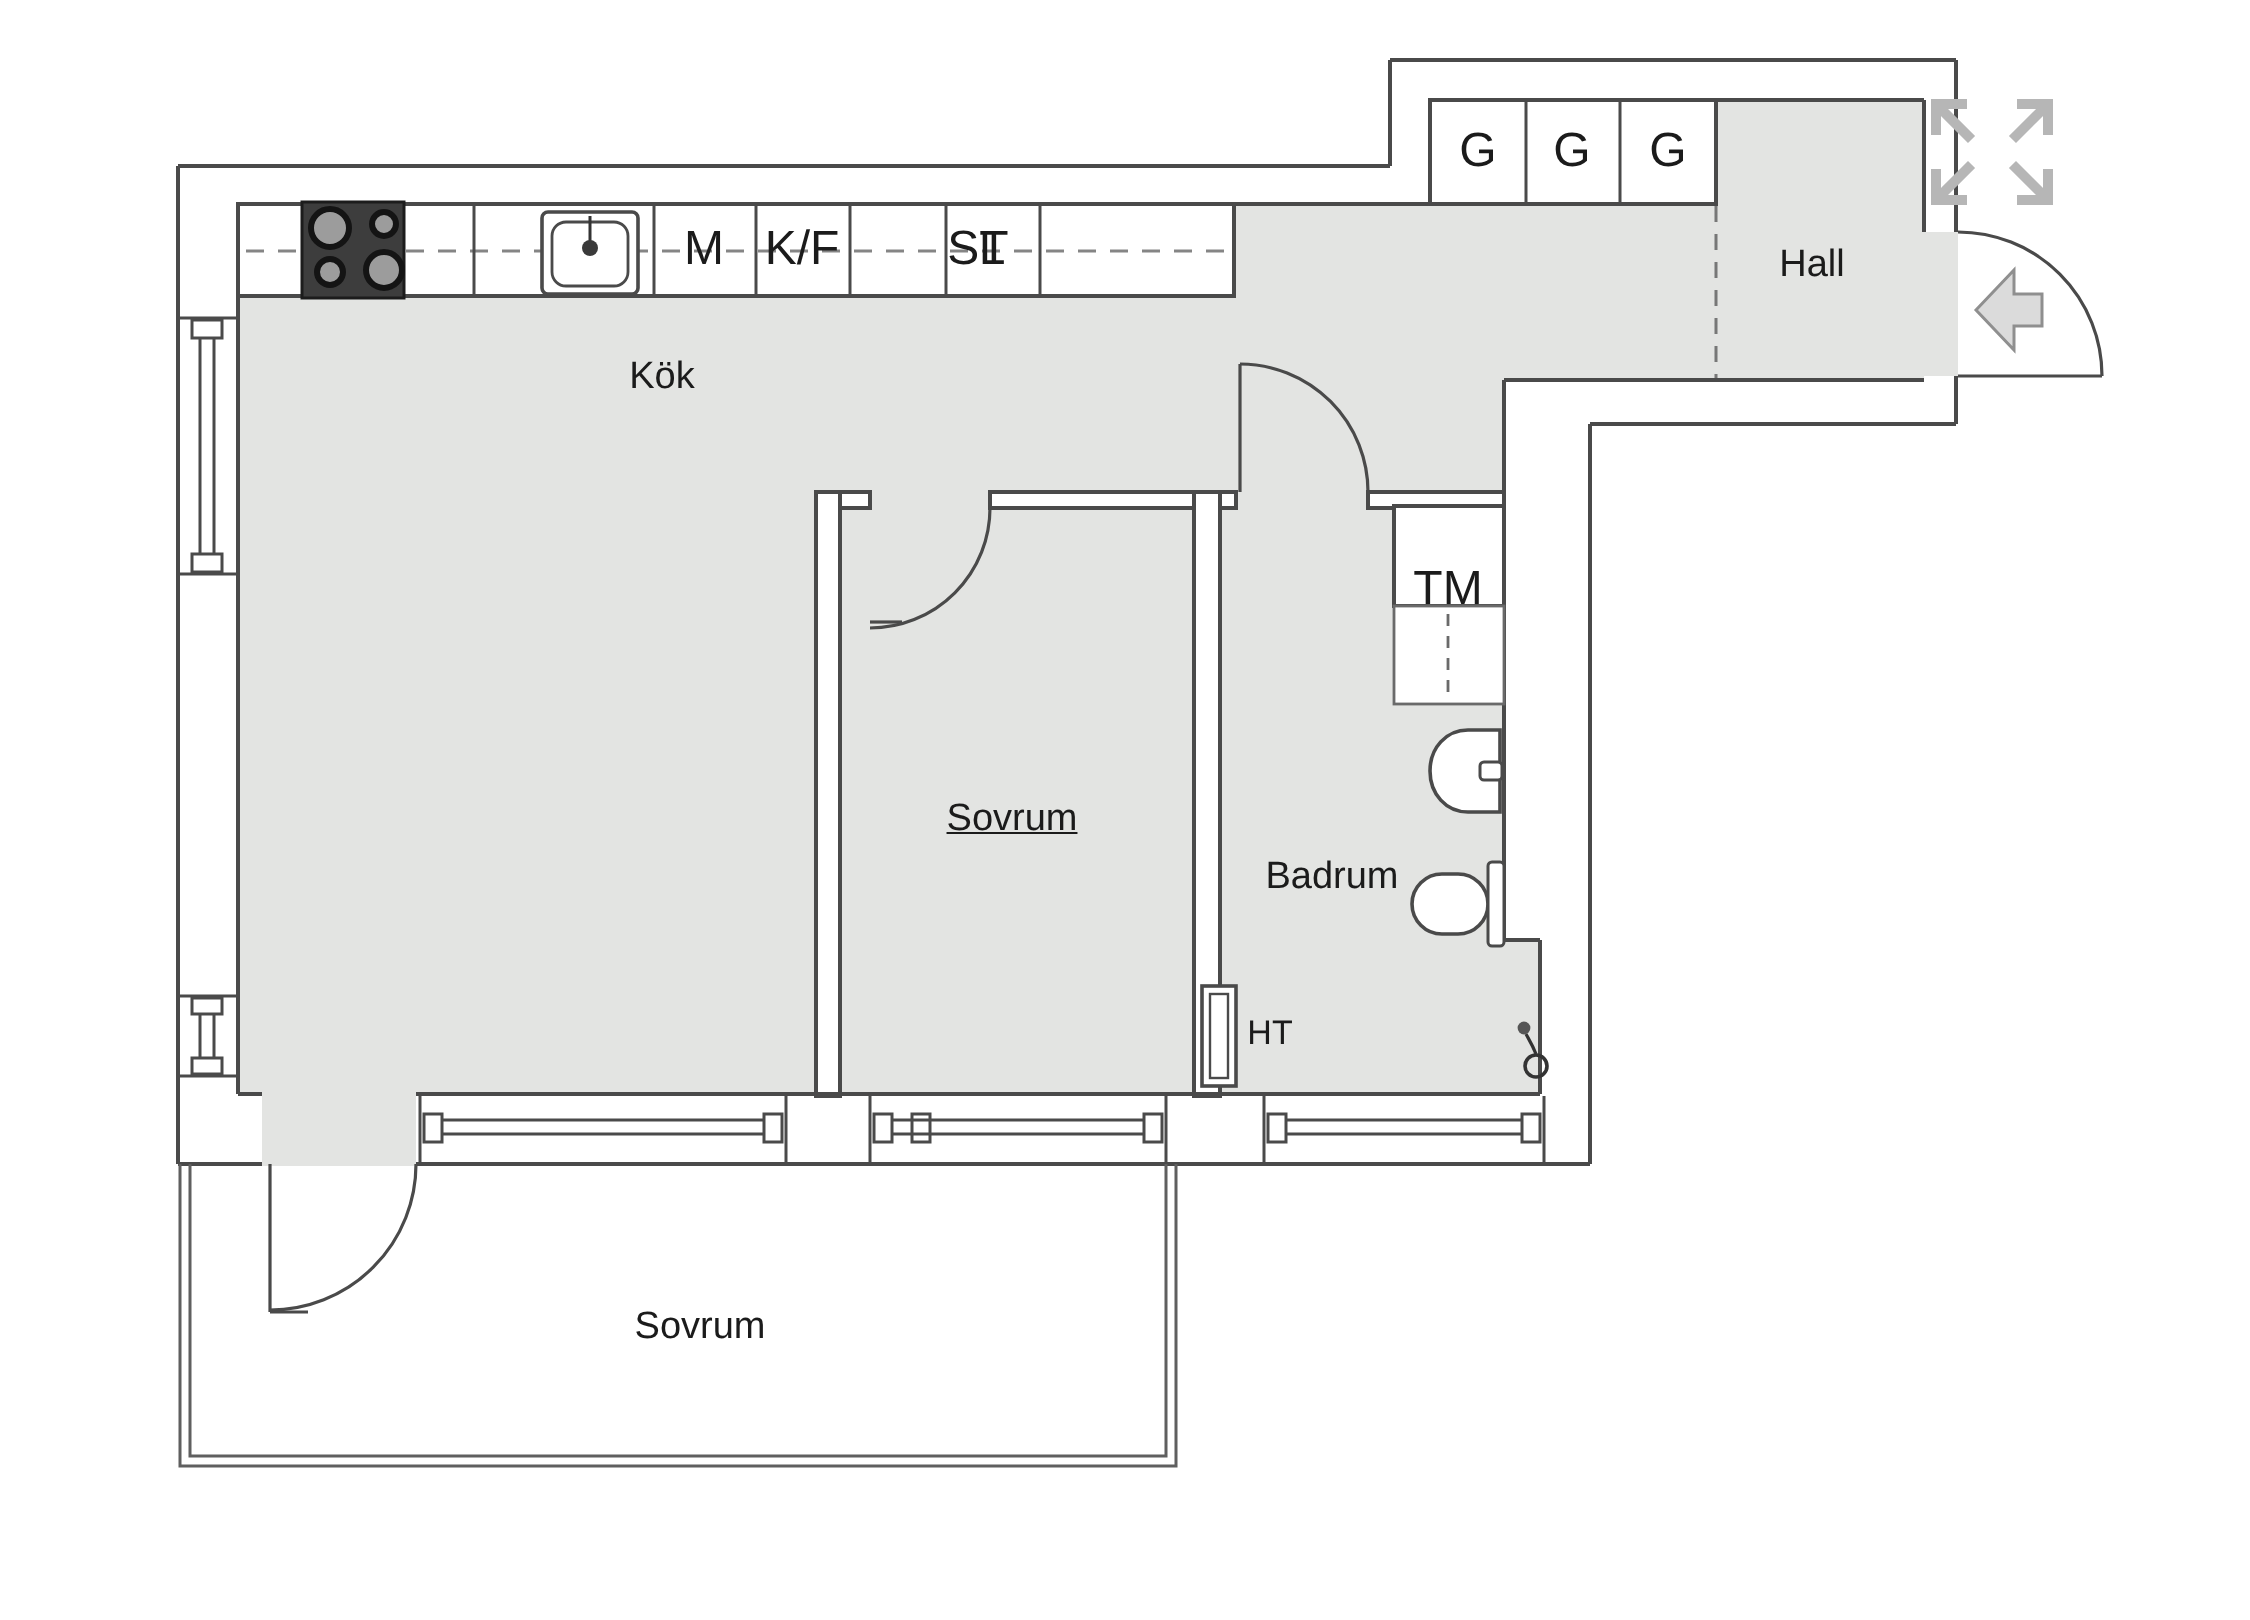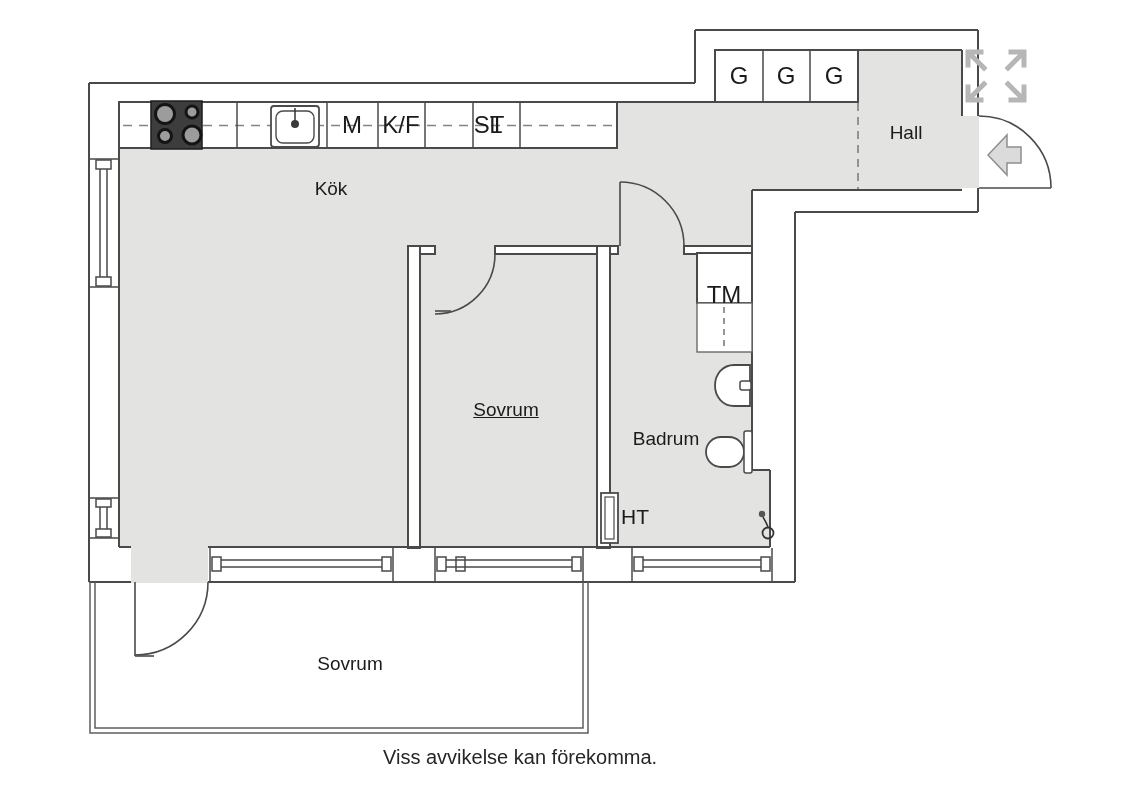--- a/index.html
+++ b/index.html
@@ -2,21 +2,21 @@
 <html><head>
 <meta charset="utf-8">
 <style>
   html,body{margin:0;padding:0;background:#ffffff;}
   #stage{position:relative;width:1125px;height:810px;background:#ffffff;overflow:hidden;
          font-family:"Liberation Sans",sans-serif;}
   #plan-svg{position:absolute;left:0;top:0;}
   .lbl{position:absolute;transform:translate(-50%,-50%);white-space:nowrap;color:#1b1b1b;}
   .room-lbl{font-size:19px;}
   .unit-lbl{font-size:24px;}
-  .small-lbl{font-size:21px;}
+  .small-lbl{font-size:17px;}
   .footer-lbl{position:absolute;font-size:20px;color:#262626;white-space:nowrap;}
 </style>
 </head>
 <body>
 
 <div id="stage">
 
 <svg id="plan-svg" width="1125" height="810" viewBox="0 0 1125 810">
 
   <g fill="#e3e4e2" stroke="none">
@@ -189,15 +189,14 @@
 <div class="lbl unit-lbl" style="left:449px;top:125px;margin-left:40px;">ST</div>
 <div class="lbl unit-lbl" style="left:496px;top:125px;">L</div>
 
 <div class="lbl unit-lbl" style="left:739px;top:76px;">G</div>
 <div class="lbl unit-lbl" style="left:786px;top:76px;">G</div>
 <div class="lbl unit-lbl" style="left:834px;top:76px;">G</div>
 
 <div class="lbl unit-lbl" style="left:724px;top:295px;">TM</div>
 <div class="lbl small-lbl" style="left:635px;top:517px;">HT</div>
 
-<div class="footer-lbl" style="left:383px;top:746px;">Viss avvikelse kan förekomma.</div>
 
 </div>
 
 </body></html>

